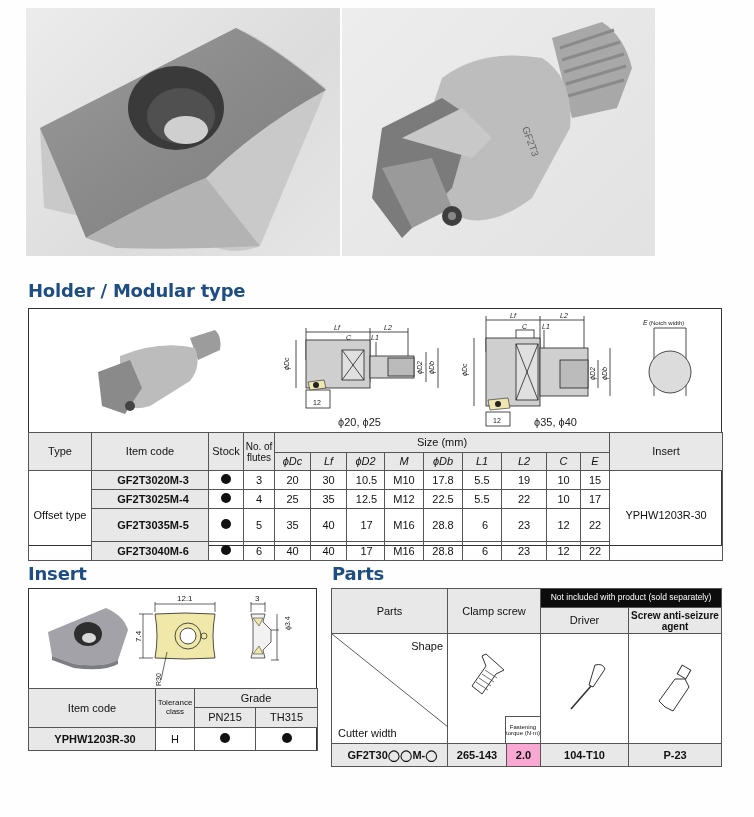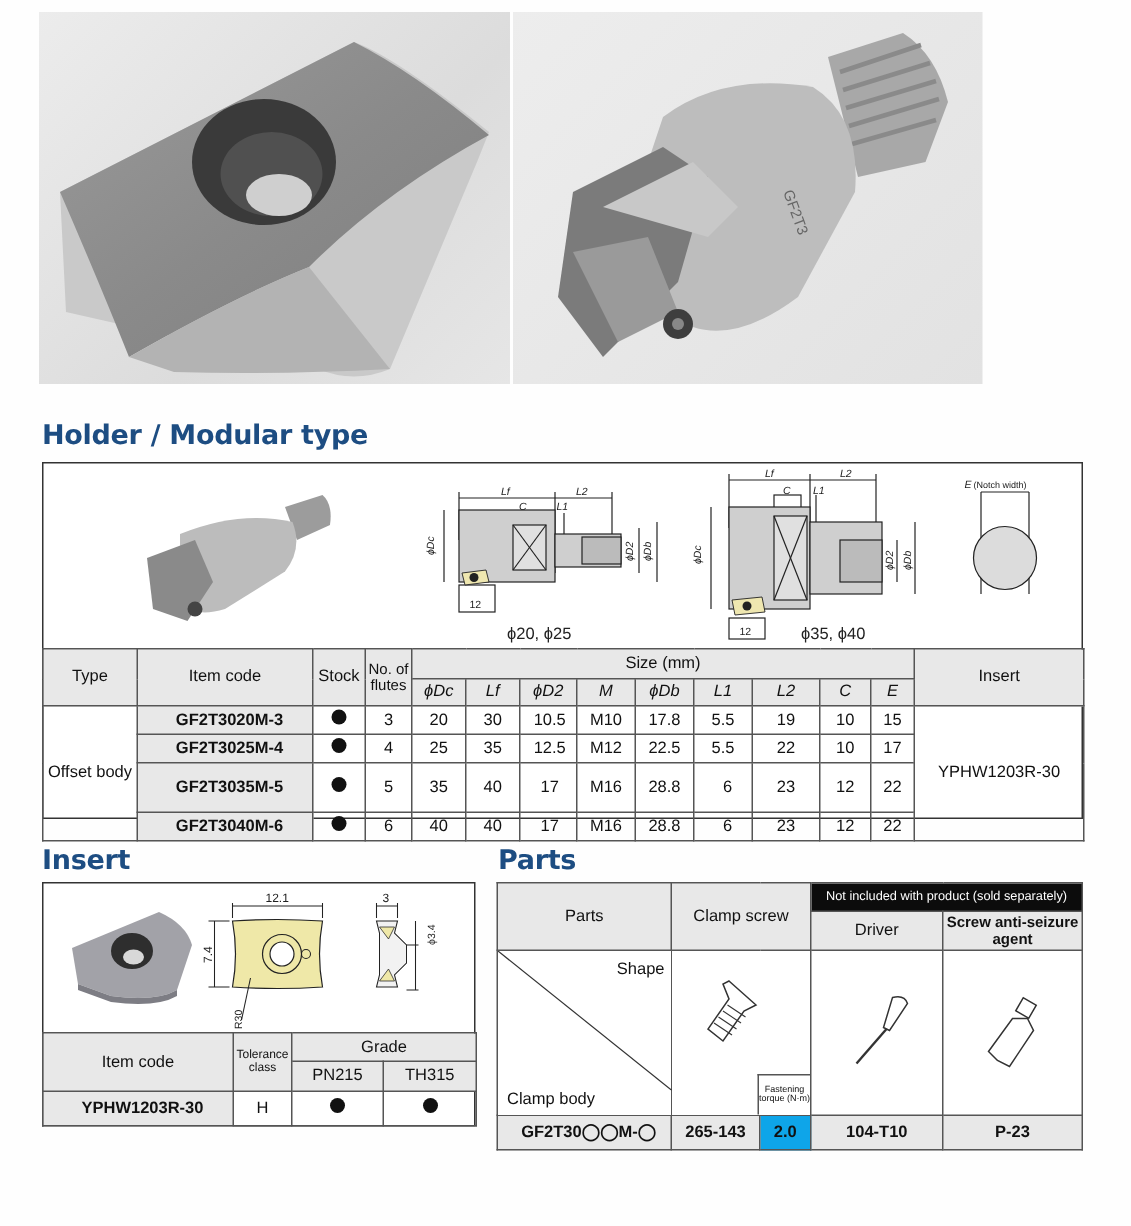--- a/index.html
+++ b/index.html
@@ -185,21 +185,21 @@
     <td class="ital">Lf</td>
     <td class="ital">ϕD2</td>
     <td class="ital">M</td>
     <td class="ital">ϕDb</td>
     <td class="ital">L1</td>
     <td class="ital">L2</td>
     <td class="ital">C</td>
     <td class="ital">E</td>
   </tr>
   <tr style="height:19px">
-    <td rowspan="4">Offset body</td>
+    <td rowspan="4">Offset type</td>
     <td class="hdr bold lft">GF2T3020M-3</td>
     <td><span class="dot"></span></td>
     <td>3</td>
     <td>20</td>
     <td>30</td>
     <td class="lft" style="padding-left:2px!important">10.5</td>
     <td>M10</td>
     <td>17.8</td>
     <td>5.5</td>
     <td>19</td>
@@ -343,21 +343,21 @@
   <tr class="hdr" style="height:26px">
     <td>Driver</td>
     <td style="font-size:10px;font-weight:bold;">Screw anti-seizure agent</td>
   </tr>
   <tr style="height:110px">
     <td style="position:relative;background:#fff;">
       <svg width="116" height="93" style="position:absolute;left:0;top:0;">
             <line x1="0" y1="0" x2="116" y2="93" stroke="#333" stroke-width="0.8"></line>
           </svg>
       <span style="position:absolute;right:4px;top:6px;">Shape</span>
-      <span style="position:absolute;left:6px;bottom:4px;">Clamp body</span>
+      <span style="position:absolute;left:6px;bottom:4px;">Cutter width</span>
     </td>
     <td colspan="2" style="position:relative;background:#fff;">
       <svg width="93" height="93" viewBox="0 0 93 93" style="position:absolute;left:0;top:0;">
         <path d="M38 20 L56 36 L48 40 L34 60 L24 52 L38 32 L34 22 Z" fill="#fff" stroke="#333" stroke-width="1"></path>
         <g stroke="#333" stroke-width="0.7">
               <line x1="28" y1="48" x2="40" y2="56"></line>
               <line x1="31" y1="44" x2="43" y2="52"></line>
               <line x1="34" y1="40" x2="46" y2="48"></line>
               <line x1="37" y1="36" x2="49" y2="44"></line>
             </g>
@@ -373,18 +373,18 @@
     <td style="background:#fff;">
       <svg width="60" height="60" viewBox="0 0 60 60">
         <path d="M20 50 L14 44 L30 22 L40 22 L44 30 L28 54 Z" fill="#fff" stroke="#333" stroke-width="1"></path>
         <rect x="34" y="10" width="10" height="10" transform="rotate(30 39 15)" fill="#fff" stroke="#333" stroke-width="1"></rect>
       </svg>
     </td>
   </tr>
   <tr style="height:23px">
     <td class="hdr bold lft">GF2T30◯◯M-◯</td>
     <td class="hdr bold">265-143</td>
-    <td class="bold" style="background:#0ea5e9;">2.0</td>
+    <td class="bold" style="background:#f9a8d4;">2.0</td>
     <td class="hdr bold">104-T10</td>
     <td class="hdr bold">P-23</td>
   </tr>
 </tbody>
   </table>
 
 </body></html>

